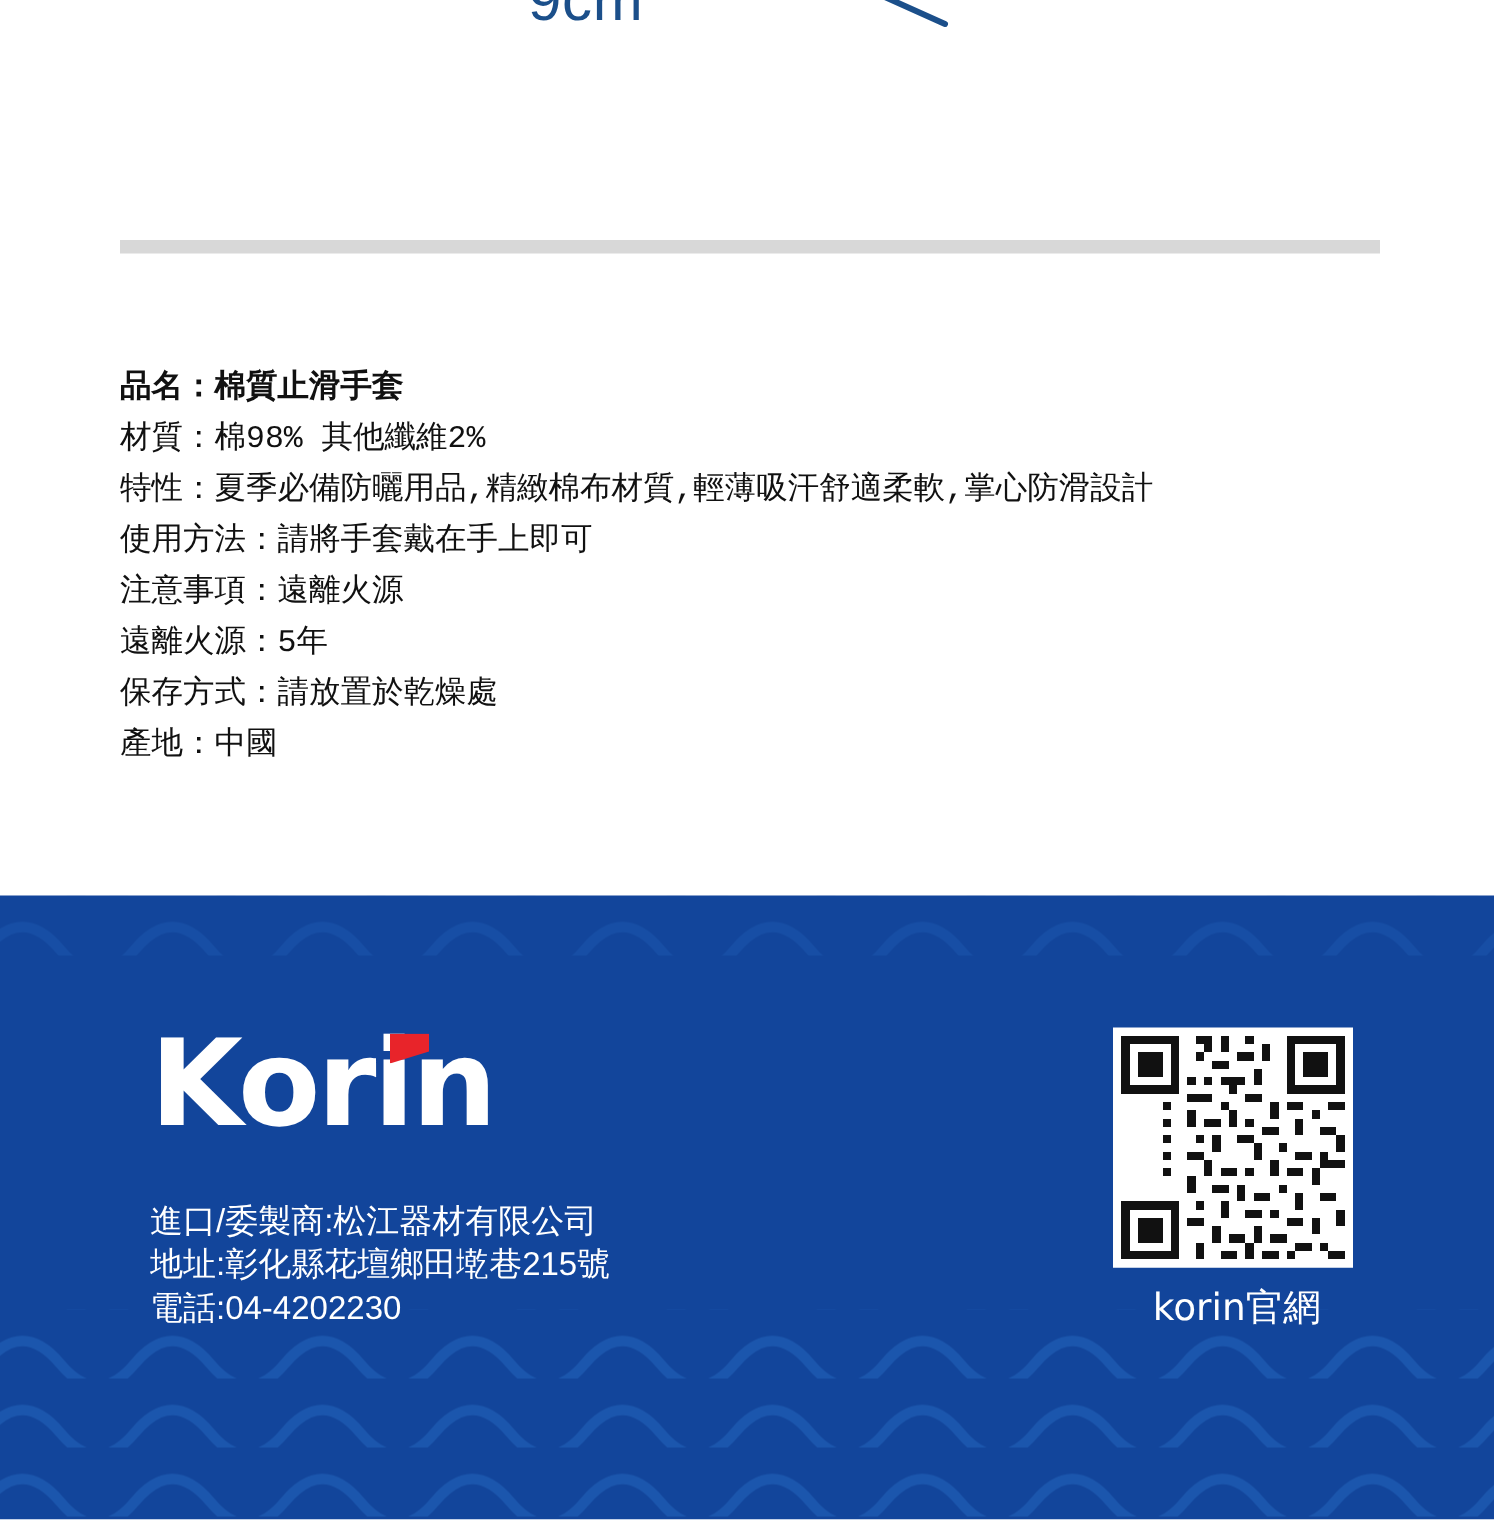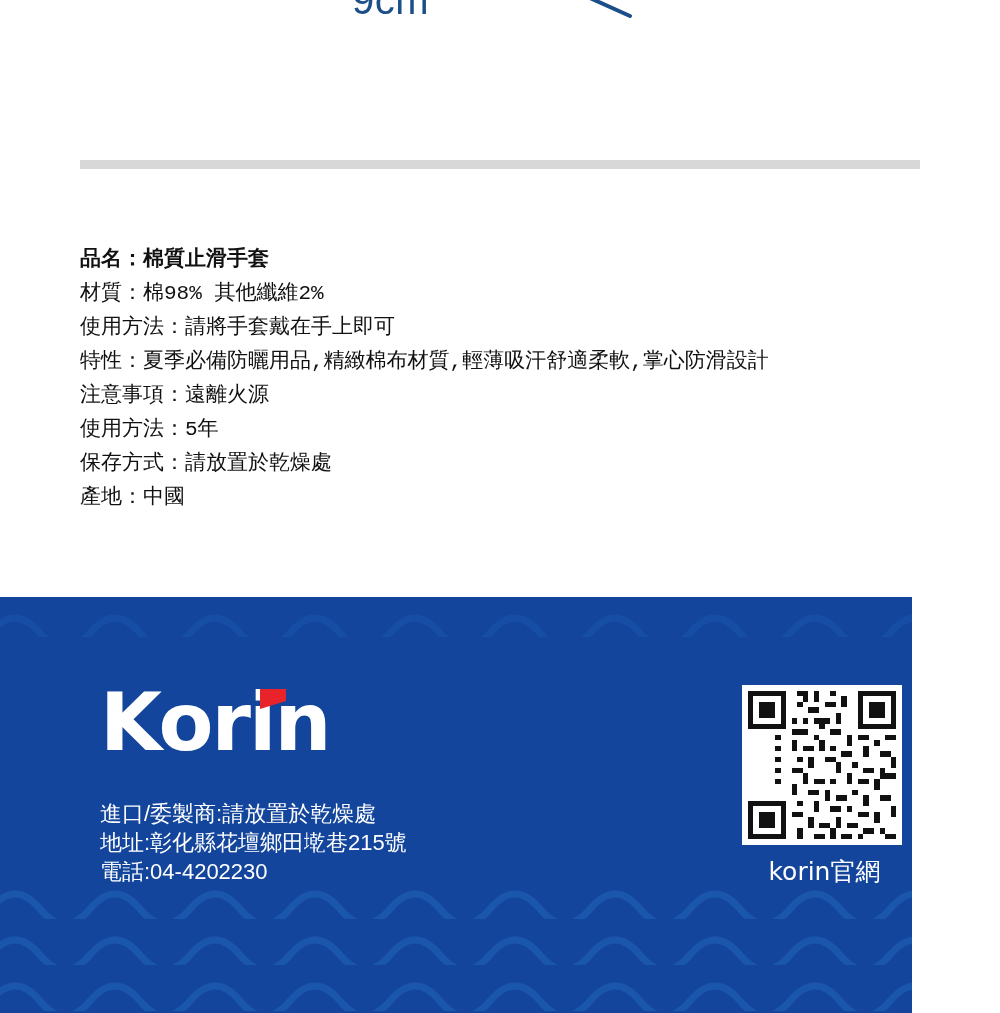--- a/index.html
+++ b/index.html
@@ -68,21 +68,21 @@
   }
   .spec-line.bold {
     font-weight: bold;
   }
 
   
   .footer {
     position: absolute;
     left: 0;
     top: 597px;
-    width: 912px;
+    width: 996px;
     height: 416px;
     background: #12459b;
     overflow: hidden;
   }
   .footer-pattern {
     position: absolute;
     left: 0;
     top: 0;
     width: 1000px;
     height: 416px;
@@ -151,24 +151,24 @@
   <svg class="dim-line" viewBox="0 0 110 50">
     <line x1="2" y1="2" x2="100" y2="46" stroke="#1b4f8a" stroke-width="4" stroke-linecap="round"></line>
   </svg>
 </div>
 
 <div class="divider"></div>
 
 <div class="specs">
   <div class="spec-line bold">品名：棉質止滑手套</div>
   <div class="spec-line">材質：棉98%  其他纖維2%</div>
+  <div class="spec-line">特性：夏季必備防曬用品,精緻棉布材質,輕薄吸汗舒適柔軟,掌心防滑設計</div>
   <div class="spec-line">使用方法：請將手套戴在手上即可</div>
-  <div class="spec-line">特性：夏季必備防曬用品,精緻棉布材質,輕薄吸汗舒適柔軟,掌心防滑設計</div>
   <div class="spec-line">注意事項：遠離火源</div>
-  <div class="spec-line">使用方法：5年</div>
+  <div class="spec-line">遠離火源：5年</div>
   <div class="spec-line">保存方式：請放置於乾燥處</div>
   <div class="spec-line">產地：中國</div>
 </div>
 
 <div class="footer">
 
   <svg class="footer-pattern" viewBox="0 0 1000 416" preserveAspectRatio="none">
     <defs>
       <pattern id="wv" x="0" y="0" width="100" height="46" patternUnits="userSpaceOnUse">
         <path d="M-10,36 q25,-30 50,0 q25,30 50,0 q25,-30 50,0" fill="none" stroke="#1b56ad" stroke-width="7"></path>
@@ -177,21 +177,21 @@
     <rect x="0" y="276" width="1000" height="140" fill="url(#wv)"></rect>
     <rect x="0" y="0" width="1000" height="40" fill="url(#wv)" opacity="0.55"></rect>
   </svg>
 
   <div class="logo">
     <span>Korin</span>
     <span class="dot-flag"></span>
   </div>
 
   <div class="addr">
-    <div>進口/委製商:請放置於乾燥處</div>
+    <div>進口/委製商:松江器材有限公司</div>
     <div>地址:彰化縣花壇鄉田墘巷215號</div>
     <div>電話:04-4202230</div>
   </div>
 
   <div class="qr-wrap">
     <svg class="qr" viewBox="0 0 29 29" shape-rendering="crispEdges">
       <rect width="29" height="29" fill="#ffffff"></rect>
       <g fill="#111111">
 
         <rect x="1" y="1" width="7" height="1"></rect>

